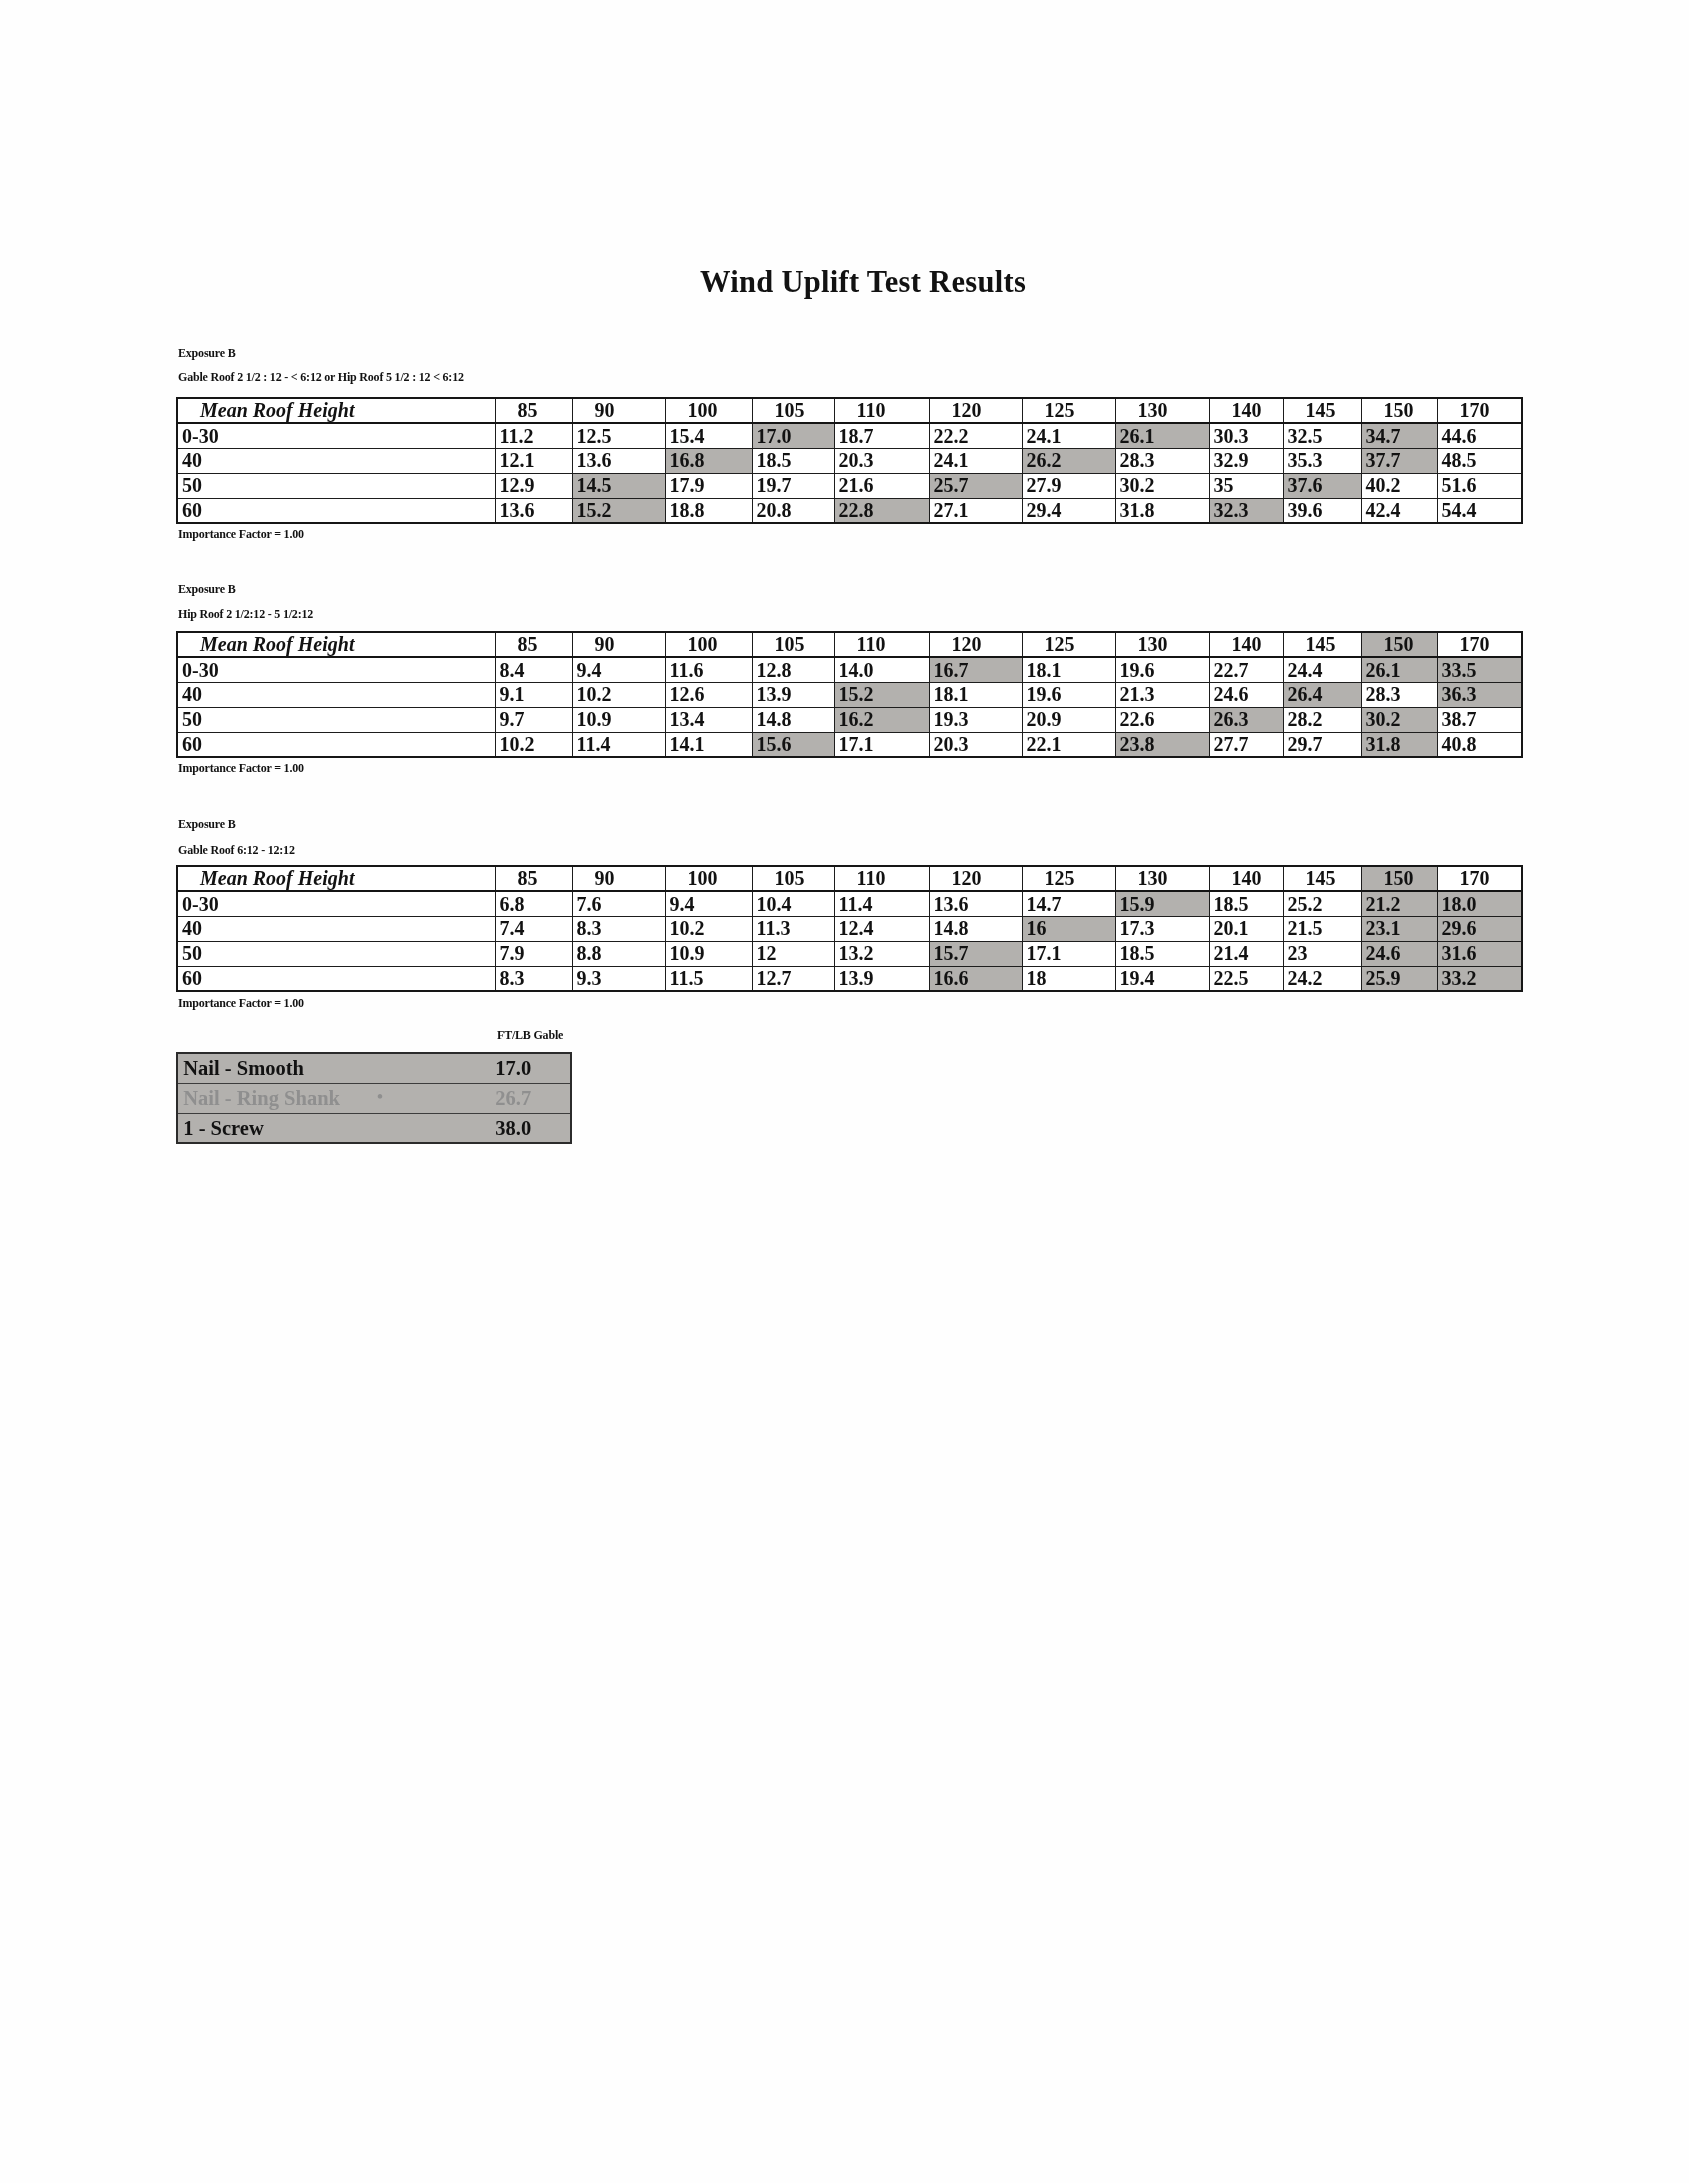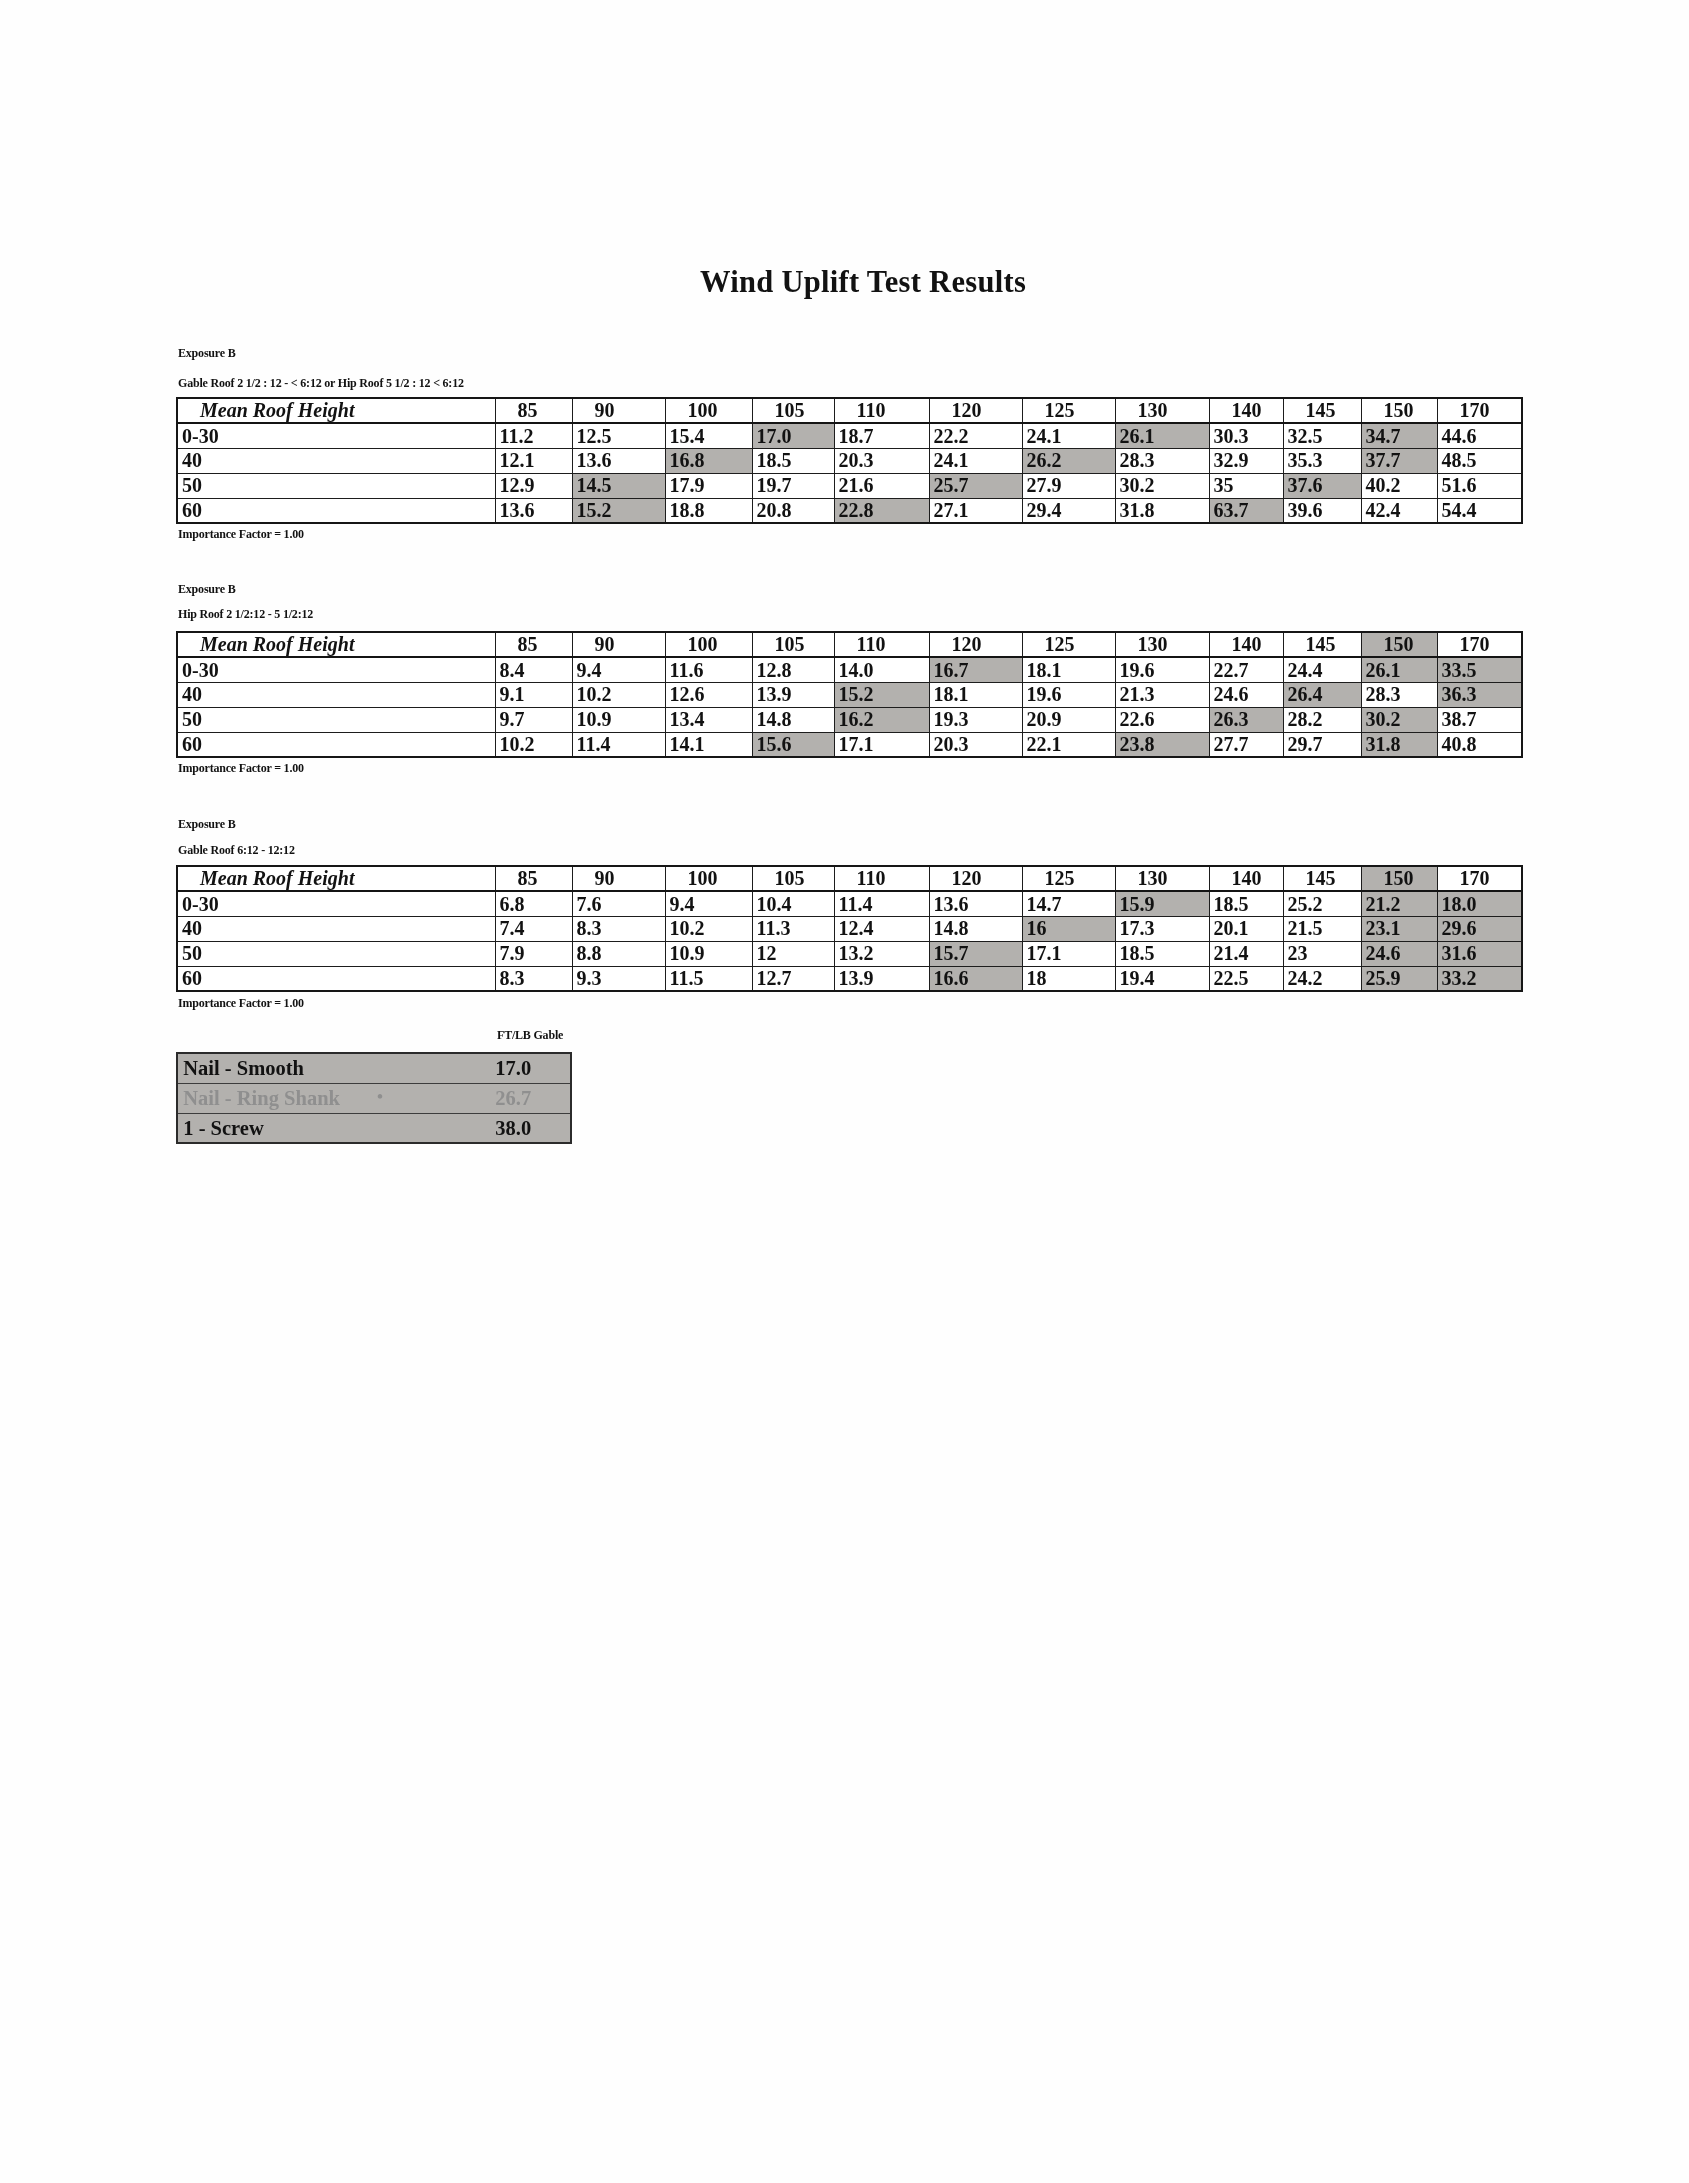--- a/index.html
+++ b/index.html
@@ -52,21 +52,21 @@
   .bullet { position:absolute; left:199px; top:0; font-size:17px; }
 </style>
 </head>
 <body>
 
 <div class="page">
 
   <div class="title">Wind Uplift Test Results</div>
 
   <div class="lbl" style="left:178px; top:346px;">Exposure B</div>
-  <div class="lbl" style="left:178px; top:370px;margin-top:6px;">Gable Roof 2 1/2 : 12 - &lt; 6:12  or Hip Roof 5 1/2 : 12 &lt; 6:12</div>
+  <div class="lbl" style="left:178px; top:370px;">Gable Roof 2 1/2 : 12 - &lt; 6:12  or Hip Roof 5 1/2 : 12 &lt; 6:12</div>
   <table class="wind" style="top:397px;">
       <colgroup>
         <col style="width: 318px;">
         <col style="width: 77px;">
         <col style="width: 93px;">
         <col style="width: 87px;">
         <col style="width: 82px;">
         <col style="width: 95px;">
         <col style="width: 93px;">
         <col style="width: 93px;">
@@ -142,21 +142,21 @@
         <tr>
           <td>60</td>
           <td>13.6</td>
           <td class="shaded">15.2</td>
           <td>18.8</td>
           <td>20.8</td>
           <td class="shaded">22.8</td>
           <td>27.1</td>
           <td>29.4</td>
           <td>31.8</td>
-          <td class="shaded">63.7</td>
+          <td class="shaded">32.3</td>
           <td>39.6</td>
           <td>42.4</td>
           <td>54.4</td>
         </tr>
       </tbody>
     </table>
   <div class="lbl" style="left:178px; top:527px;">Importance Factor = 1.00</div>
 
   <div class="lbl" style="left:178px; top:582px;">Exposure B</div>
   <div class="lbl" style="left:178px; top:607px;">Hip Roof 2 1/2:12 - 5 1/2:12</div>

